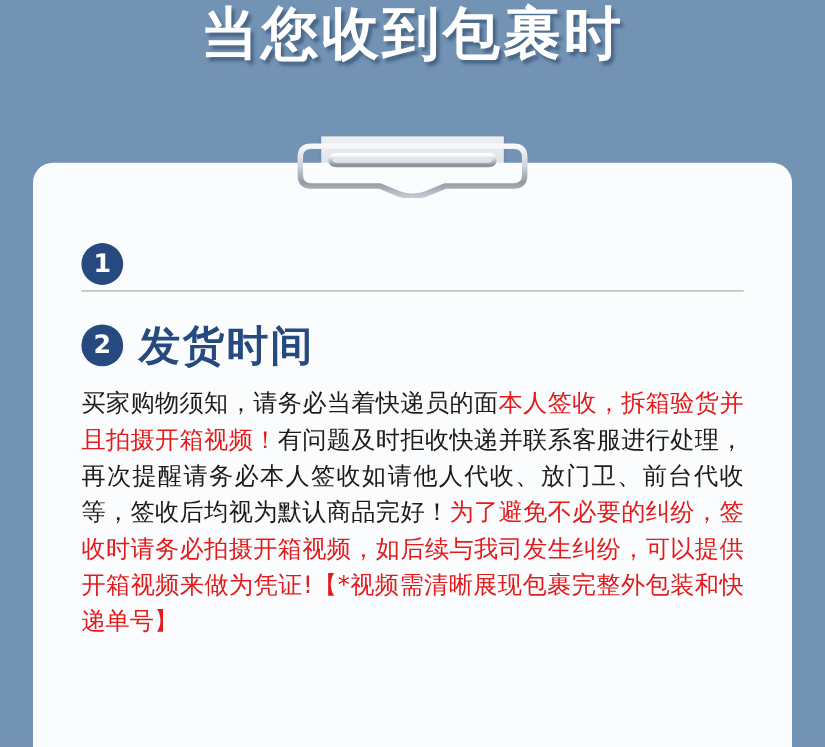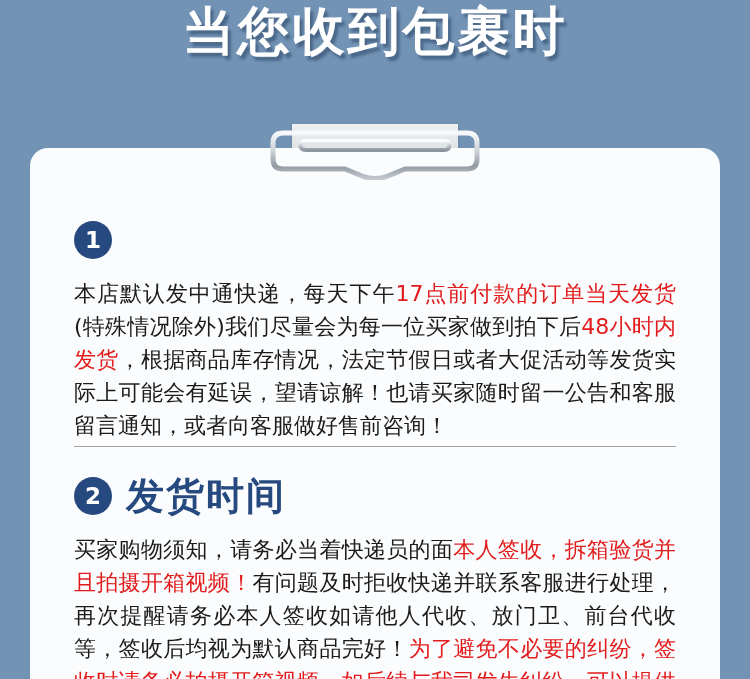--- a/index.html
+++ b/index.html
@@ -88,21 +88,20 @@
   </div>
 
   <div class="paper-tab"></div>
 
   <div class="card">
 
     <div class="section">
       <div class="section-heading">
         <div class="num-badge">1</div>
       </div>
-      <p class="body-text"><span>本店默认发中通快递，每天下午</span><span class="red">17点前付款的订单当天发货</span><span>(特殊情况除外)我们尽量会为每一位买家做到拍下后</span><span class="red">48小时内发货</span><span>，根据商品库存情况，法定节假日或者大促活动等发货实际上可能会有延误，望请谅解！也请买家随时留一公告和客服留言通知，或者向客服做好售前咨询！</span></p>
     </div>
 
     <hr class="divider">
 
     <div class="section second">
       <div class="section-heading">
         <div class="num-badge">2</div>
         <div class="section-title">发货时间</div>
       </div>
       <p class="body-text"><span>买家购物须知，请务必当着快递员的面</span><span class="red">本人签收，拆箱验货并且拍摄开箱视频！</span><span>有问题及时拒收快递并联系客服进行处理，再次提醒请务必本人签收如请他人代收、放门卫、前台代收等，签收后均视为默认商品完好！</span><span class="red">为了避免不必要的纠纷，签收时请务必拍摄开箱视频，如后续与我司发生纠纷，可以提供开箱视频来做为凭证!【*视频需清晰展现包裹完整外包装和快递单号】</span></p>

